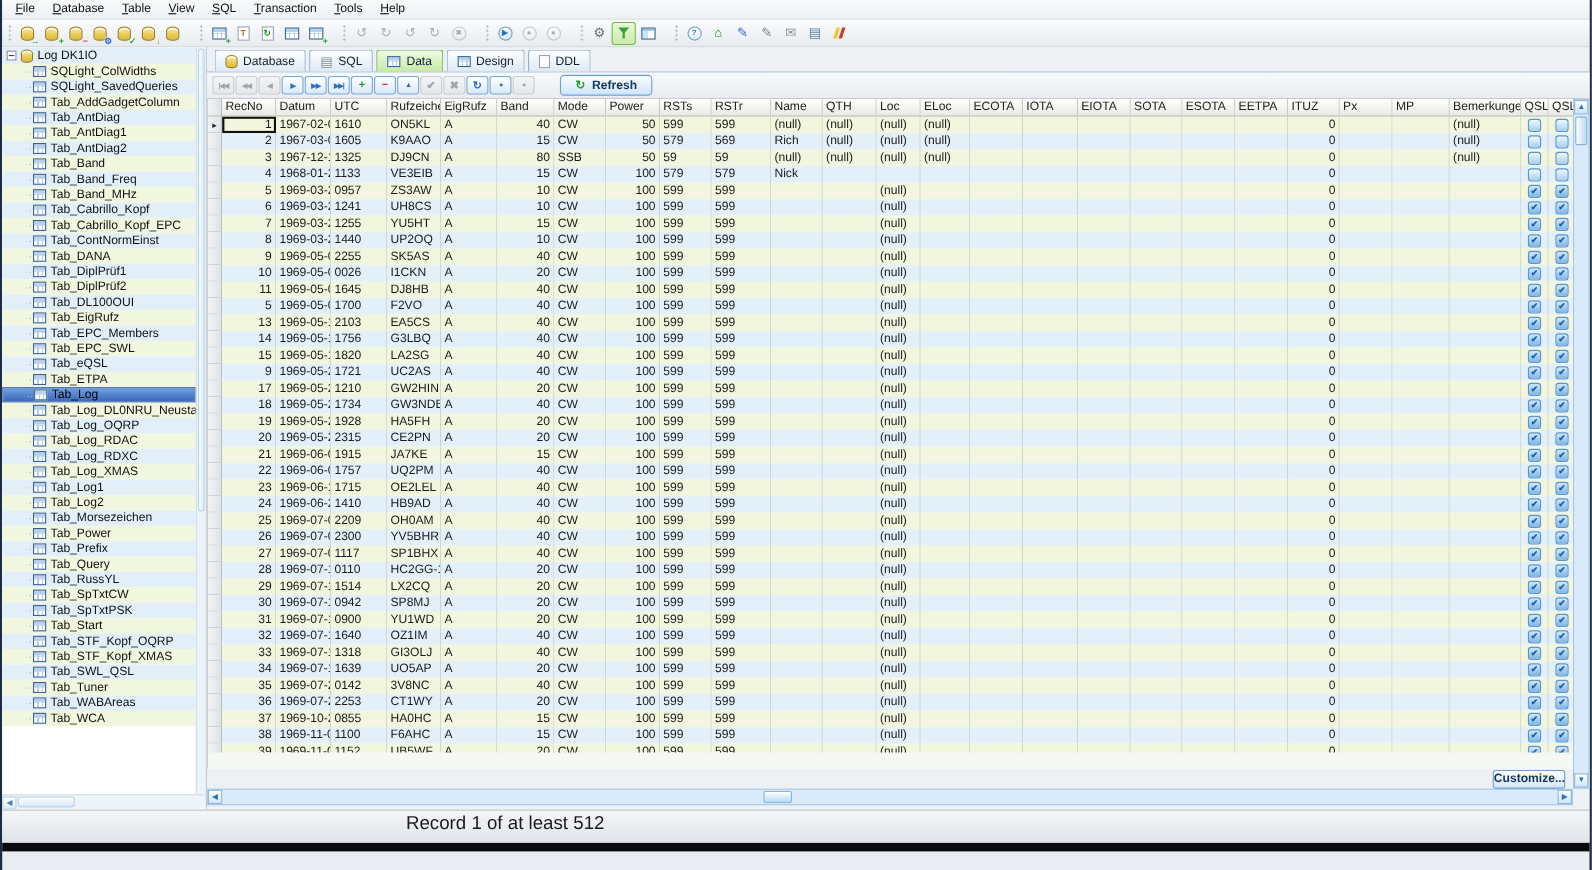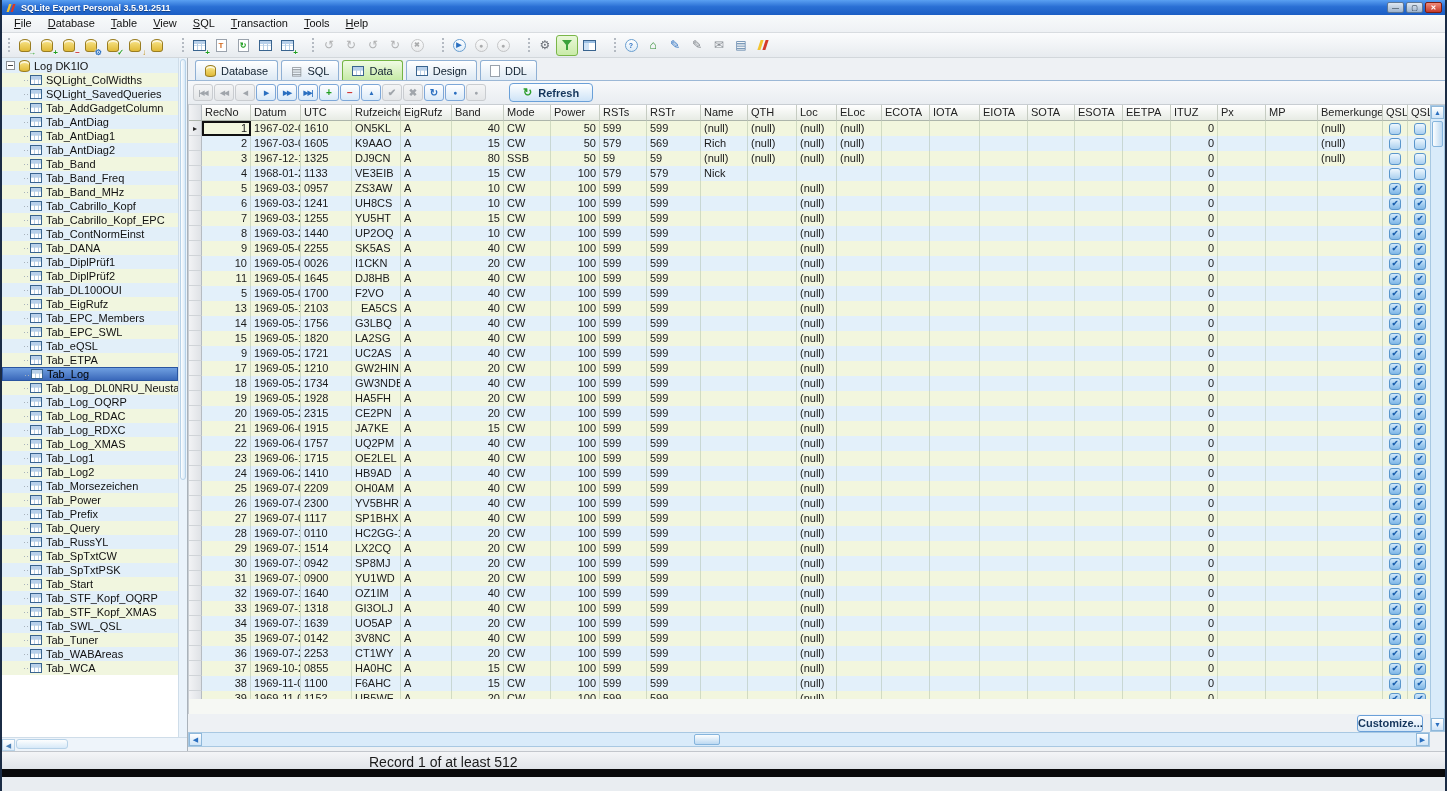--- a/index.html
+++ b/index.html
@@ -166,37 +166,30 @@
   .hscroll .thumb { position:absolute; top:1px; height:11px; left:505px; width:26px;
                     background:linear-gradient(#fdfefe,#bcd9f2); border:1px solid #85b4dc; border-radius:2px; }
   .vscroll { position:absolute; right:0; top:47px; width:15px; height:627px; background:#d9ebfa;
              border:1px solid #a8c8e2; }
   .vscroll .thumb { position:absolute; left:1px; right:1px; top:15px; height:26px;
                     background:linear-gradient(90deg,#fdfefe,#bcd9f2); border:1px solid #85b4dc; border-radius:2px; }
   .sbtn { position:absolute; width:13px; height:13px; background:linear-gradient(#ffffff,#cfe4f7);
           border:1px solid #8fb8da; color:#2a6fc0; font-size:7px; text-align:center; line-height:12px; }
 
   
-  .statusbar { height:18px; background:linear-gradient(#f4f5f7,#e0e4e9); border-top:1px solid #c2c6cc;
-               position:relative; font-size:14px; color:#1a1a1a; }
+  .statusbar { height:30px; background:linear-gradient(#f4f5f7,#e0e4e9); border-top:1px solid #c2c6cc;
+               position:relative; font-size:17px; color:#1a1a1a; }
   .statusbar .rec { position:absolute; left:367px; top:2px; }
   .taskbar { height:8px; background:#0a0a0c; }
 </style>
 </head>
 <body>
 
 <div class="window">
 
-  <div class="titlebar">
-    <span class="ic-logo" style="transform:scale(.8)"></span>
-    <span class="ttl">SQLite Expert Personal 3.5.91.2511</span>
-    <span class="winbtn">—</span>
-    <span class="winbtn">▢</span>
-    <span class="winbtn close">✕</span>
-  </div>
 
   <div class="menubar">
       <div class="menu-item">File</div>
       <div class="menu-item">Database</div>
       <div class="menu-item">Table</div>
       <div class="menu-item">View</div>
       <div class="menu-item">SQL</div>
       <div class="menu-item">Transaction</div>
       <div class="menu-item">Tools</div>
       <div class="menu-item">Help</div>
@@ -985,21 +978,21 @@
               </div>
               <div class="gcell ck" style="width: 25px;">
                 <span class="chk on">✔</span>
               </div>
             </div>
             <div class="grow">
               <div class="gcell gut" style="width: 13px;"></div>
               <div class="gcell r" style="width: 49px;">13</div>
               <div class="gcell" style="width: 50px;">1969-05-10</div>
               <div class="gcell" style="width: 51px;">2103</div>
-              <div class="gcell" style="width: 49px; text-align: right;">EA5CS</div>
+              <div class="gcell" style="width: 49px;">EA5CS</div>
               <div class="gcell" style="width: 51px;">A</div>
               <div class="gcell r" style="width: 52px;">40</div>
               <div class="gcell" style="width: 47px;">CW</div>
               <div class="gcell r" style="width: 49px;">100</div>
               <div class="gcell" style="width: 47px;">599</div>
               <div class="gcell" style="width: 54px;">599</div>
               <div class="gcell" style="width: 47px;"></div>
               <div class="gcell" style="width: 49px;"></div>
               <div class="gcell" style="width: 40px;">(null)</div>
               <div class="gcell" style="width: 45px;"></div>

